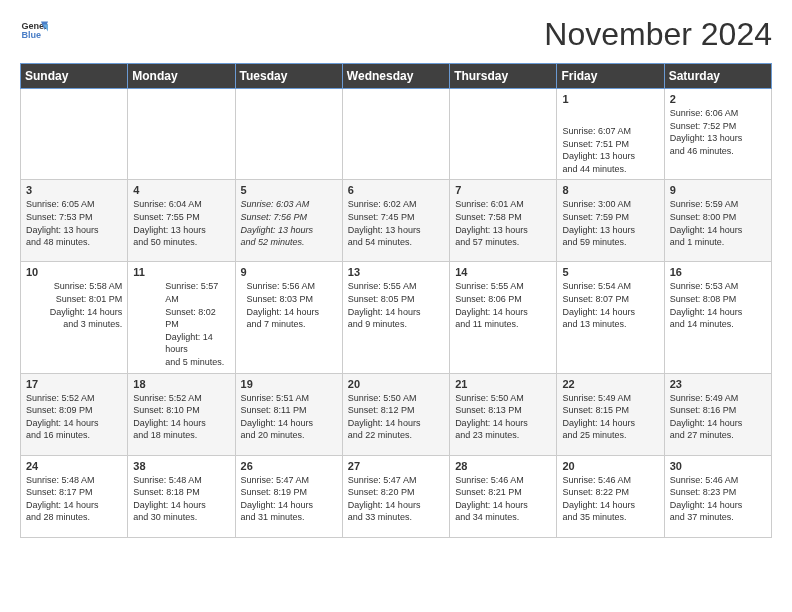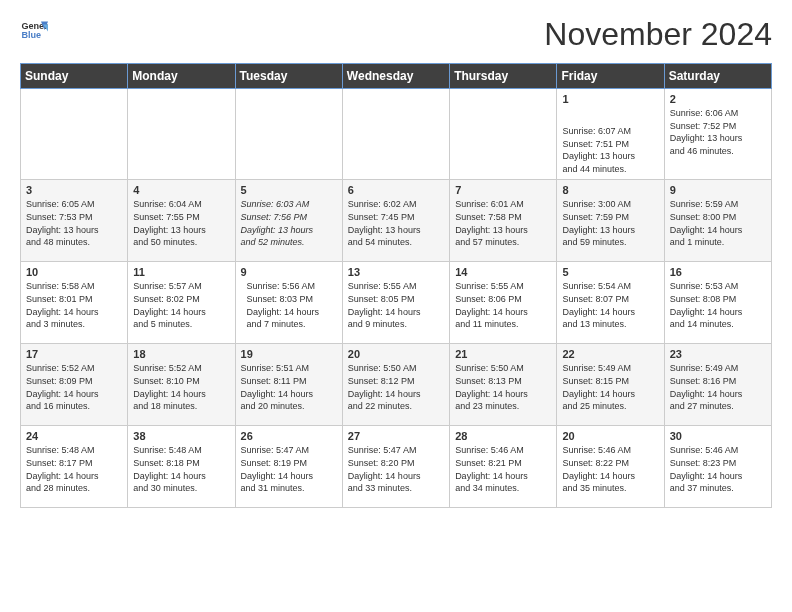--- a/index.html
+++ b/index.html
@@ -178,28 +178,28 @@
             <span class="day-num">9</span>
             <div class="day-info" style="white-space: pre-line;">Sunrise: 5:59 AM
 Sunset: 8:00 PM
 Daylight: 14 hours
 and 1 minute.</div>
           </td>
         </tr>
         <tr>
           <td>
             <span class="day-num">10</span>
-            <div class="day-info" style="white-space: pre-line;">Sunrise: 5:58 AM
+            <div class="day-info" style="white-space: pre-line; text-align: right;">Sunrise: 5:58 AM
 Sunset: 8:01 PM
 Daylight: 14 hours
 and 3 minutes.</div>
           </td>
           <td>
             <span class="day-num">11</span>
-            <div class="day-info" style="white-space: pre-line;">Sunrise: 5:57 AM
+            <div class="day-info" style="white-space: pre-line; margin-left: 32px;">Sunrise: 5:57 AM
 Sunset: 8:02 PM
 Daylight: 14 hours
 and 5 minutes.</div>
           </td>
           <td>
             <span class="day-num">9</span>
             <div class="day-info" style="white-space: pre-line; margin-left: 6px;">Sunrise: 5:56 AM
 Sunset: 8:03 PM
 Daylight: 14 hours
 and 7 minutes.</div>

